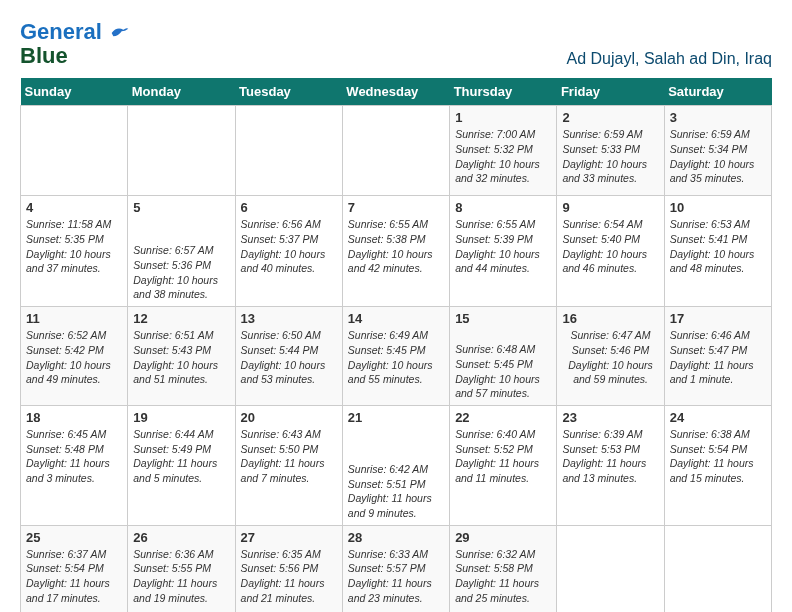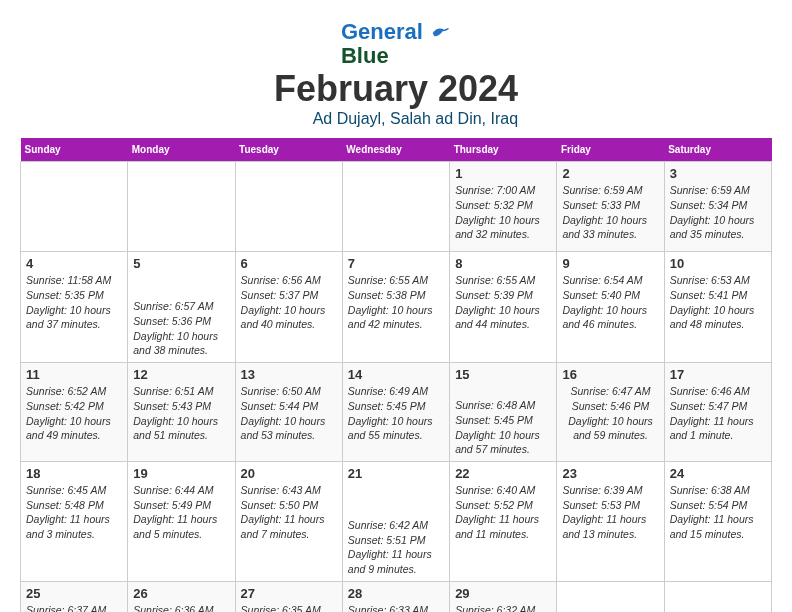--- a/index.html
+++ b/index.html
@@ -6,23 +6,22 @@
     body {
       font-family: Arial, sans-serif;
       background: #fff;
       width: 792px;
       min-height: 612px;
       padding: 20px;
     }
     .header {
       display: flex;
       justify-content: space-between;
-      align-items: center;
+      align-items: flex-end;
       margin-bottom: 10px;
-      flex-direction: column;
     }
     .logo {
       display: flex;
       align-items: center;
     }
     .logo-text {
       font-size: 22px;
       font-weight: bold;
       color: #333;
       line-height: 1.1;
@@ -46,25 +45,25 @@
     .subtitle {
       font-size: 16px;
       color: #0c4a6e;
     }
     table {
       width: 100%;
       border-collapse: collapse;
       font-size: 11px;
     }
     thead tr th {
-      background: #a21caf;
+      background: #0f766e;
       color: #fff;
       padding: 6px 4px;
       text-align: left;
-      font-size: 10px;
+      font-size: 13px;
       font-weight: bold;
     }
     tbody tr td {
       vertical-align: top;
       border: 1px solid #ccc;
       padding: 4px 5px;
       width: calc(100% / 7);
       min-height: 80px;
       height: 90px;
     }
@@ -101,21 +100,20 @@
         <span>General</span>
         <svg class="logo-icon" viewBox="0 0 24 20" style="display:inline-block;vertical-align:middle;">
           <path d="M2 10 Q8 2 16 6 Q20 3 22 5 Q18 8 14 8 Q10 14 4 14Z" fill="#2471c8"></path>
         </svg>
         <br>
         <span style="color:#14532d;">Blue</span>
       </div>
     </div>
   </div>
   <div class="title-block">
-    <div class="main-title">February 2024</div>
     <div class="subtitle">Ad Dujayl, Salah ad Din, Iraq</div>
   </div>
 </div>
 
 <table>
   <thead>
     <tr id="weekday-header">
     <th>Sunday</th>
         <th>Monday</th>
         <th>Tuesday</th>

